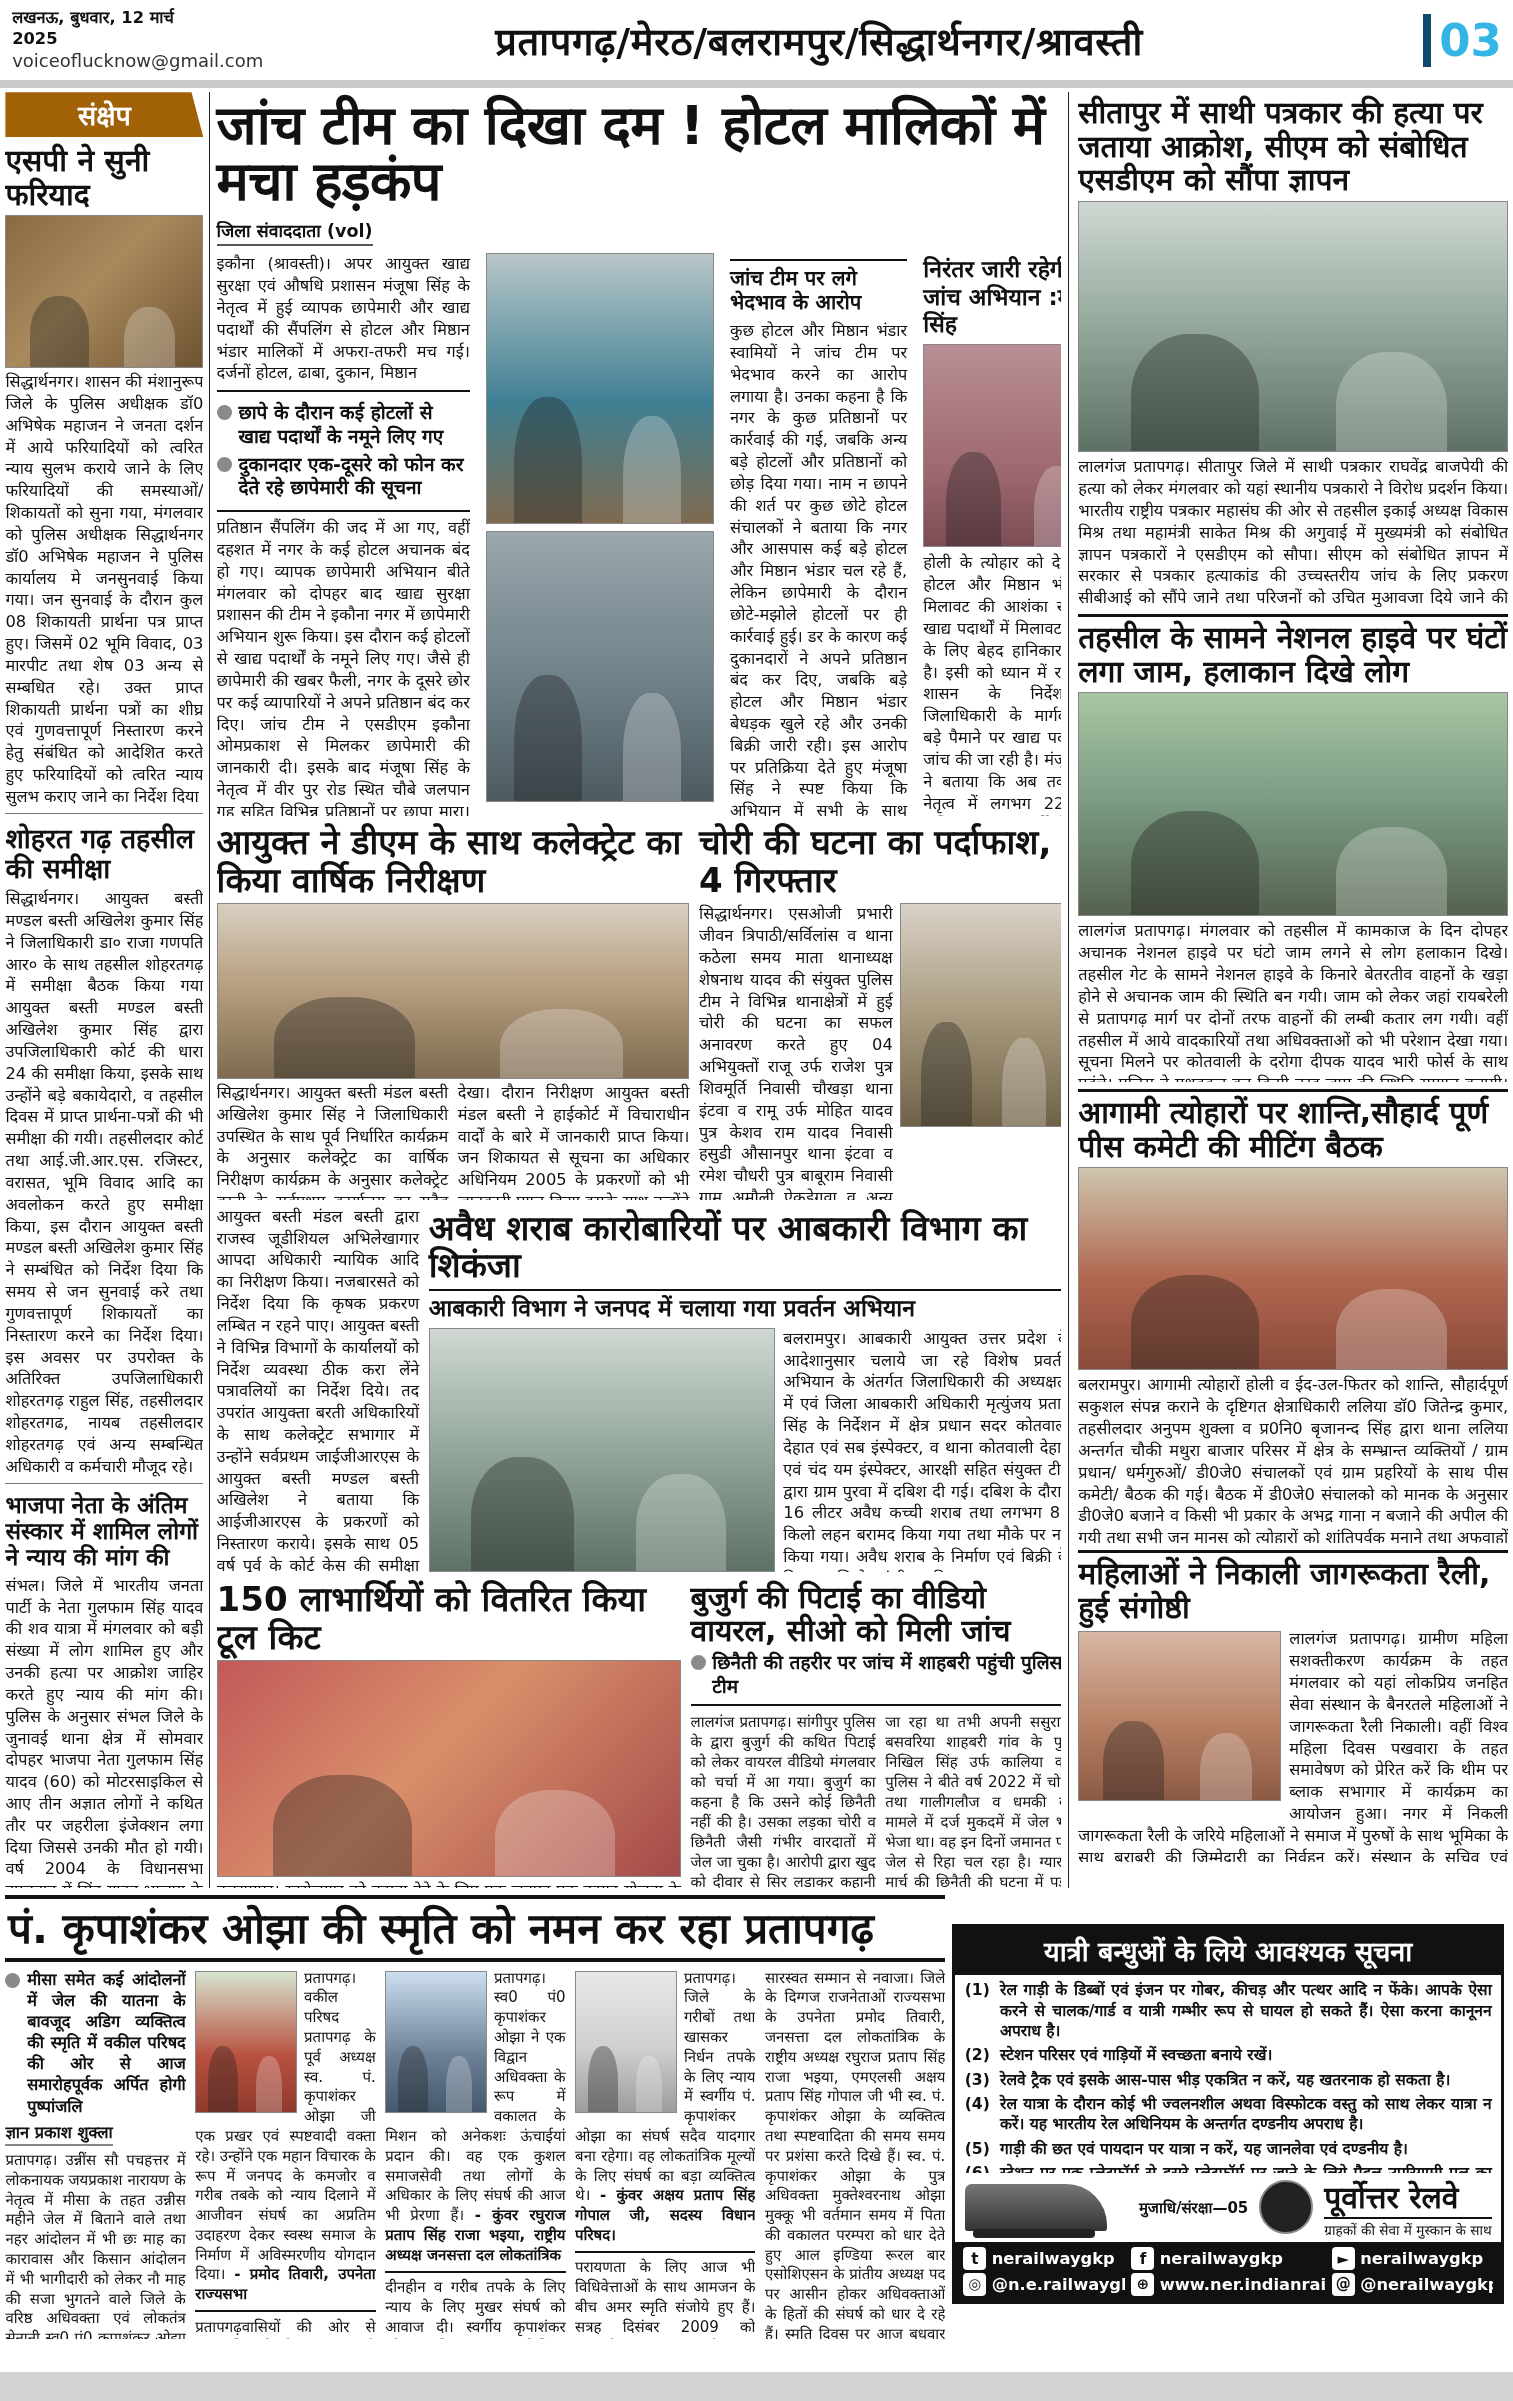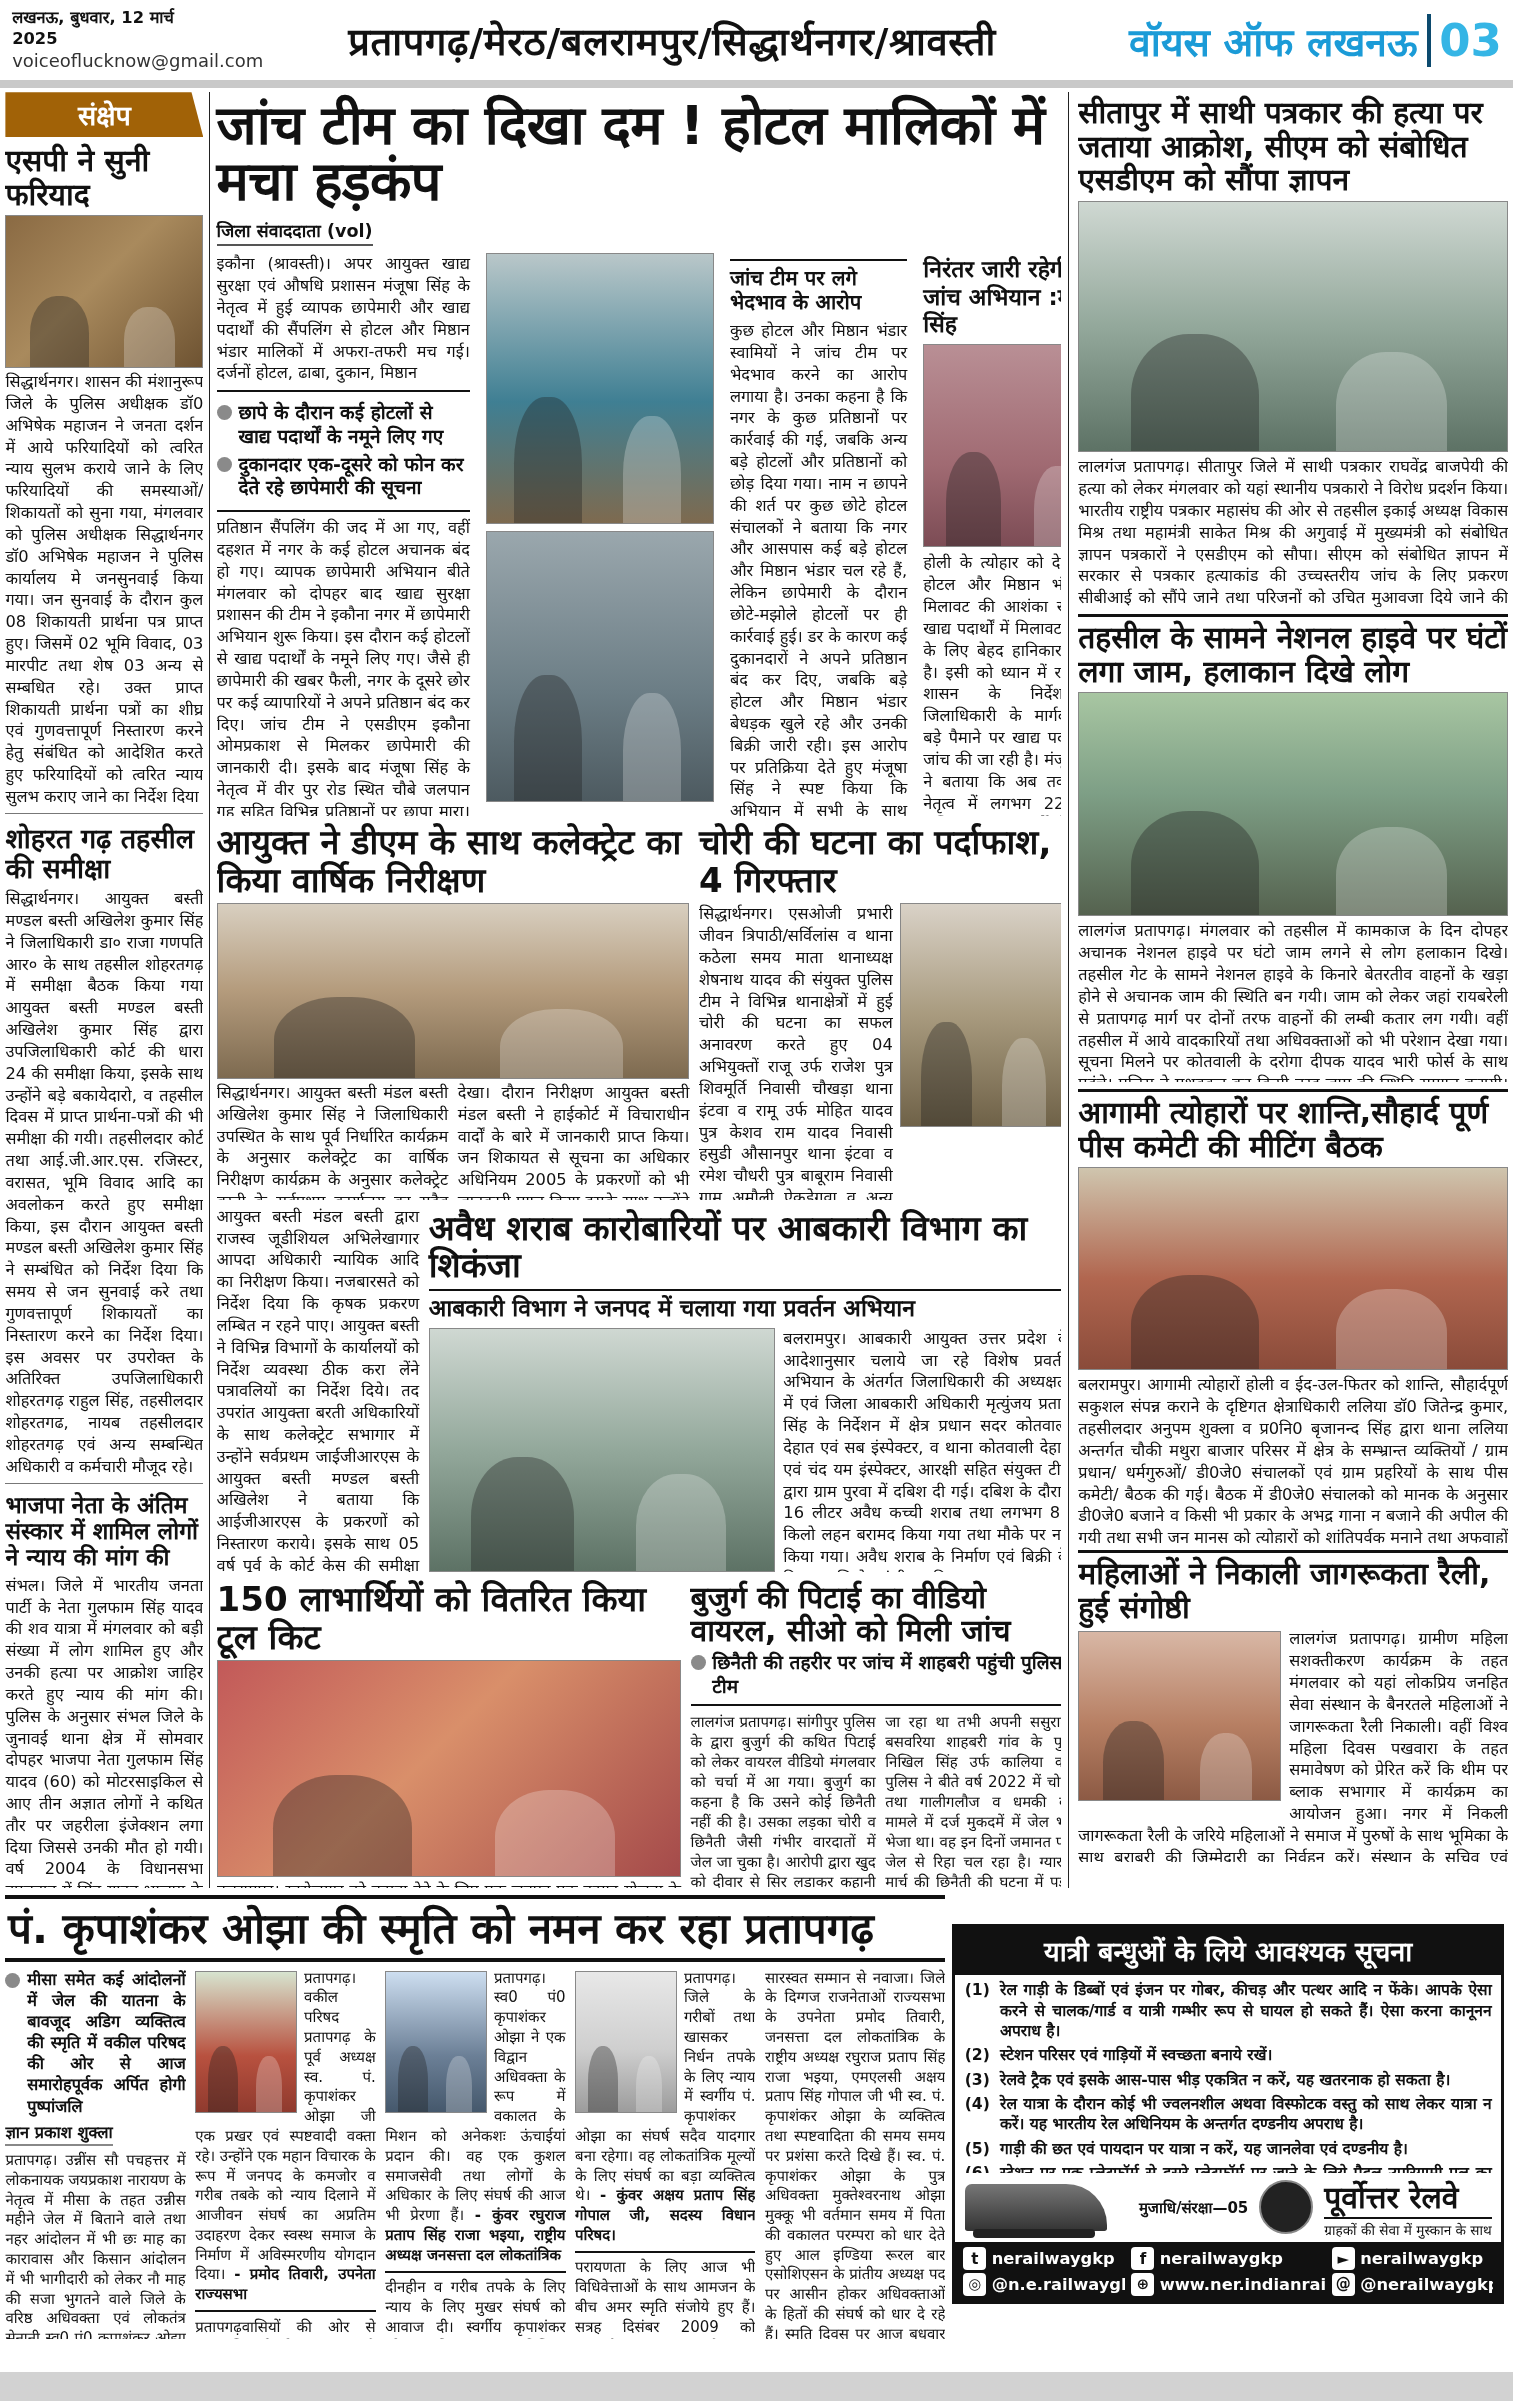--- a/index.html
+++ b/index.html
@@ -6,21 +6,21 @@
   .page{width:1514px;height:2401px;background:#ffffff;position:relative;overflow:hidden;
         font-family:"DejaVu Sans","Liberation Sans",sans-serif;color:#111;}
   
   .masthead{display:flex;align-items:center;height:80px;padding:2.7px 12.2px;box-sizing:border-box;}
   .mh-left{width:203px;line-height:1.3;}
   .mh-date{font-size:16.3px;font-weight:bold;}
   .mh-mail{font-size:18px;color:#333;}
   .mh-regions{flex:1;text-align:center;font-size:38px;font-weight:bold;letter-spacing:0.7px;}
   .mh-brand{display:flex;align-items:center;gap:9.5px;}
   .mh-title{font-size:39px;font-weight:bold;color:#1b9bd7;}
-  .mh-page{font-size:45px;font-weight:bold;color:#35b5e5;border-left:4px solid #0c4a6e;padding-left:8.1px;}
+  .mh-page{font-size:45px;font-weight:bold;color:#35b5e5;border-left:8px solid #0c4a6e;padding-left:8.1px;}
   .mh-band{height:8.1px;background:#c9c9c9;}
   
   .main{display:grid;grid-template-columns:198px 860px 434px;column-gap:5.4px;padding:4.1px 5.4px;height:1804px;box-sizing:border-box;}
   .col{overflow:hidden;height:100%;}
   .col-mid{border-left:1.4px solid #222;border-right:1.4px solid #222;padding:0 6.8px;}
   .col-right{padding-left:4.1px;}
   .bottom{display:grid;grid-template-columns:940px 552px;column-gap:6.8px;padding:0 5.4px;height:475px;box-sizing:border-box;overflow:hidden;}
   .graystrip{height:37px;background:#d2d2d2;margin-top:5.4px;}
   
   .body{font-size:16.3px;line-height:1.34;text-align:justify;}
@@ -102,21 +102,20 @@
 
 <div class="page">
 
   <div class="masthead">
     <div class="mh-left">
       <div class="mh-date">लखनऊ, बुधवार, 12 मार्च 2025</div>
       <div class="mh-mail">voiceoflucknow@gmail.com</div>
     </div>
     <div class="mh-regions">प्रतापगढ़/मेरठ/बलरामपुर/सिद्धार्थनगर/श्रावस्ती</div>
     <div class="mh-brand">
-      <div class="mh-title">वॉयस ऑफ लखनऊ</div>
       <div class="mh-page">03</div>
     </div>
   </div>
   <div class="mh-band"></div>
 
   <div class="main">
 
     <div class="col">
       <div class="briefs-head">संक्षेप</div>
 

